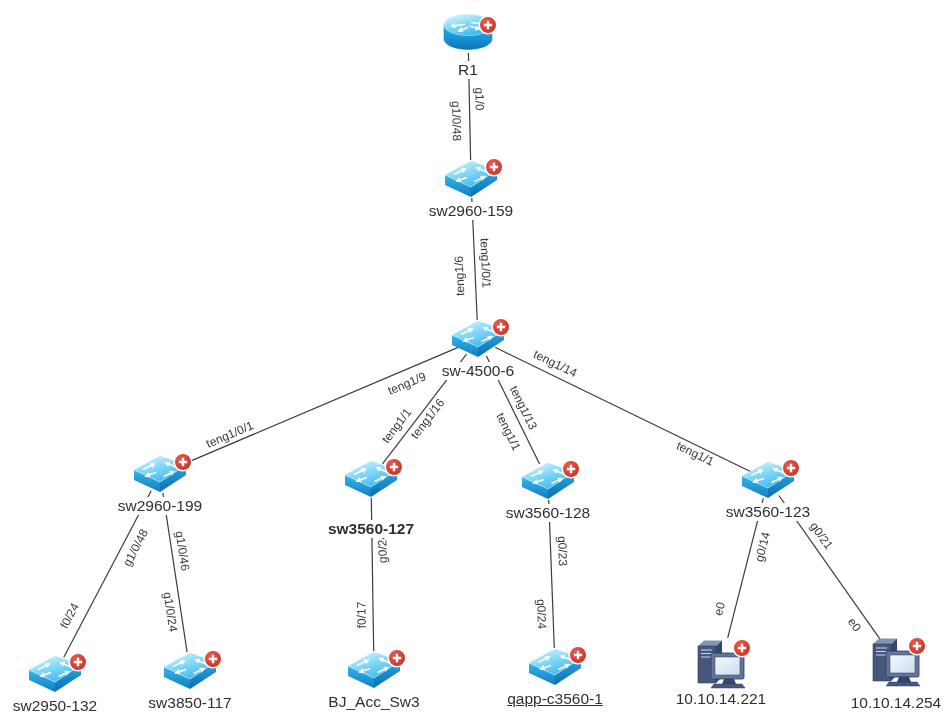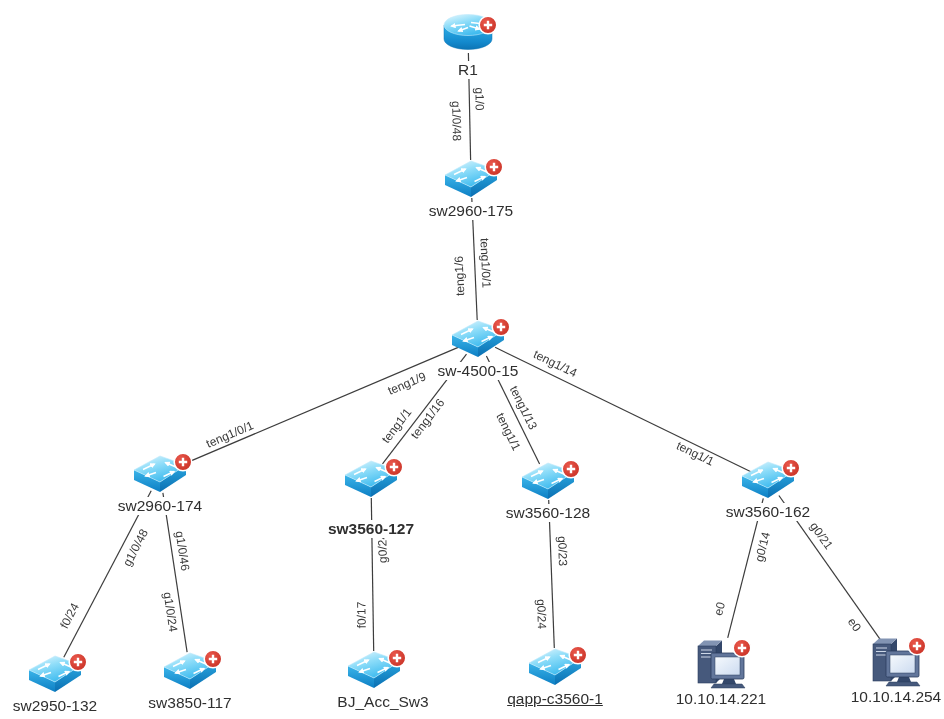--- a/index.html
+++ b/index.html
@@ -150,39 +150,39 @@
       </svg>
       <div class="nlabel" style="top: 29px; text-align: center;">R1</div>
     </div>
     <div class="node" style="left: 471px; top: 179px;">
       <svg class="icon" width="56" height="40" viewBox="0 0 56 40" style="left: -28px; top: -21px;">
         <use href="#sym-switch"></use>
       </svg>
       <svg class="badge" width="22" height="22" viewBox="0 0 22 22" style="left: 12px; top: -23px;">
         <use href="#sym-badge"></use>
       </svg>
-      <div class="nlabel" style="top: 23px;">sw2960-175</div>
+      <div class="nlabel" style="top: 23px;">sw2960-159</div>
     </div>
     <div class="node" style="left: 478px; top: 339px;">
       <svg class="icon" width="56" height="40" viewBox="0 0 56 40" style="left: -28px; top: -21px;">
         <use href="#sym-switch"></use>
       </svg>
       <svg class="badge" width="22" height="22" viewBox="0 0 22 22" style="left: 12px; top: -23px;">
         <use href="#sym-badge"></use>
       </svg>
-      <div class="nlabel" style="top: 23px;">sw-4500-15</div>
+      <div class="nlabel" style="top: 23px;">sw-4500-6</div>
     </div>
     <div class="node" style="left: 160px; top: 474px;">
       <svg class="icon" width="56" height="40" viewBox="0 0 56 40" style="left: -28px; top: -21px;">
         <use href="#sym-switch"></use>
       </svg>
       <svg class="badge" width="22" height="22" viewBox="0 0 22 22" style="left: 12px; top: -23px;">
         <use href="#sym-badge"></use>
       </svg>
-      <div class="nlabel" style="top: 23px;">sw2960-174</div>
+      <div class="nlabel" style="top: 23px;">sw2960-199</div>
     </div>
     <div class="node" style="left: 371px; top: 479px;">
       <svg class="icon" width="56" height="40" viewBox="0 0 56 40" style="left: -28px; top: -21px;">
         <use href="#sym-switch"></use>
       </svg>
       <svg class="badge" width="22" height="22" viewBox="0 0 22 22" style="left: 12px; top: -23px;">
         <use href="#sym-badge"></use>
       </svg>
       <div class="nlabel" style="top: 41px; font-weight: bold;">sw3560-127</div>
     </div>
@@ -195,21 +195,21 @@
       </svg>
       <div class="nlabel" style="top: 23px;">sw3560-128</div>
     </div>
     <div class="node" style="left: 768px; top: 480px;">
       <svg class="icon" width="56" height="40" viewBox="0 0 56 40" style="left: -28px; top: -21px;">
         <use href="#sym-switch"></use>
       </svg>
       <svg class="badge" width="22" height="22" viewBox="0 0 22 22" style="left: 12px; top: -23px;">
         <use href="#sym-badge"></use>
       </svg>
-      <div class="nlabel" style="top: 23px;">sw3560-162</div>
+      <div class="nlabel" style="top: 23px;">sw3560-123</div>
     </div>
     <div class="node" style="left: 55px; top: 674px;">
       <svg class="icon" width="56" height="40" viewBox="0 0 56 40" style="left: -28px; top: -21px;">
         <use href="#sym-switch"></use>
       </svg>
       <svg class="badge" width="22" height="22" viewBox="0 0 22 22" style="left: 12px; top: -23px;">
         <use href="#sym-badge"></use>
       </svg>
       <div class="nlabel" style="top: 23px;">sw2950-132</div>
     </div>
@@ -222,21 +222,21 @@
       </svg>
       <div class="nlabel" style="top: 23px;">sw3850-117</div>
     </div>
     <div class="node" style="left: 374px; top: 670px;">
       <svg class="icon" width="56" height="40" viewBox="0 0 56 40" style="left: -28px; top: -21px;">
         <use href="#sym-switch"></use>
       </svg>
       <svg class="badge" width="22" height="22" viewBox="0 0 22 22" style="left: 12px; top: -23px;">
         <use href="#sym-badge"></use>
       </svg>
-      <div class="nlabel" style="top: 23px; margin-left: 9px;">BJ_Acc_Sw3</div>
+      <div class="nlabel" style="top: 23px;">BJ_Acc_Sw3</div>
     </div>
     <div class="node" style="left: 555px; top: 667px;">
       <svg class="icon" width="56" height="40" viewBox="0 0 56 40" style="left: -28px; top: -21px;">
         <use href="#sym-switch"></use>
       </svg>
       <svg class="badge" width="22" height="22" viewBox="0 0 22 22" style="left: 12px; top: -23px;">
         <use href="#sym-badge"></use>
       </svg>
       <div class="nlabel" style="top: 23px; text-decoration: underline;">qapp-c3560-1</div>
     </div>
@@ -249,15 +249,15 @@
       </svg>
       <div class="nlabel" style="top: 26px;">10.10.14.221</div>
     </div>
     <div class="node" style="left: 896px; top: 662px;">
       <svg class="icon" width="64" height="54" viewBox="0 0 64 54" style="left: -35px; top: -27px;">
         <use href="#sym-host"></use>
       </svg>
       <svg class="badge" width="22" height="22" viewBox="0 0 22 22" style="left: 10px; top: -27px;">
         <use href="#sym-badge"></use>
       </svg>
-      <div class="nlabel" style="top: 26px;">10.10.14.254</div>
+      <div class="nlabel" style="top: 32px;">10.10.14.254</div>
     </div>
   </div>
 
 </body></html>

